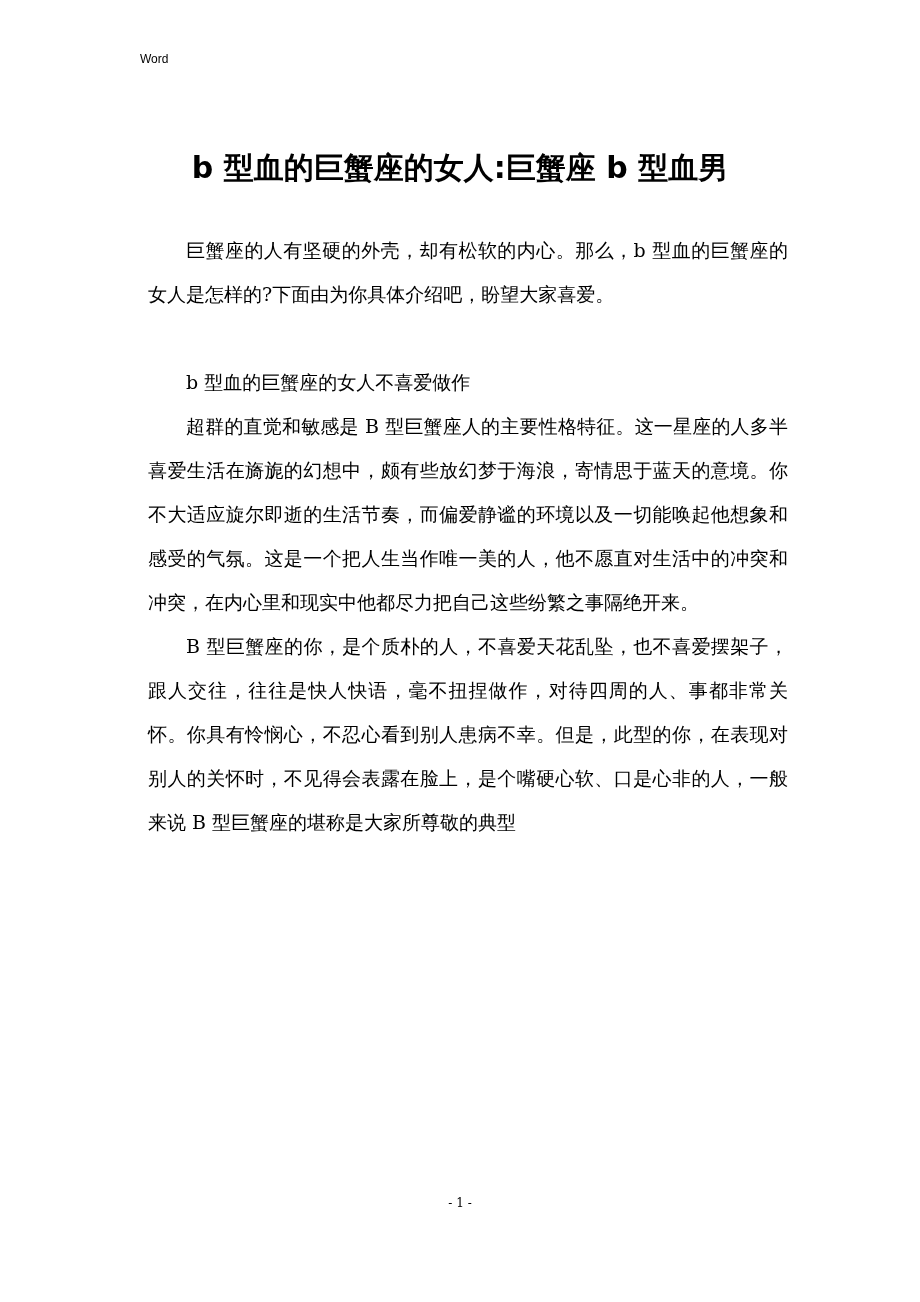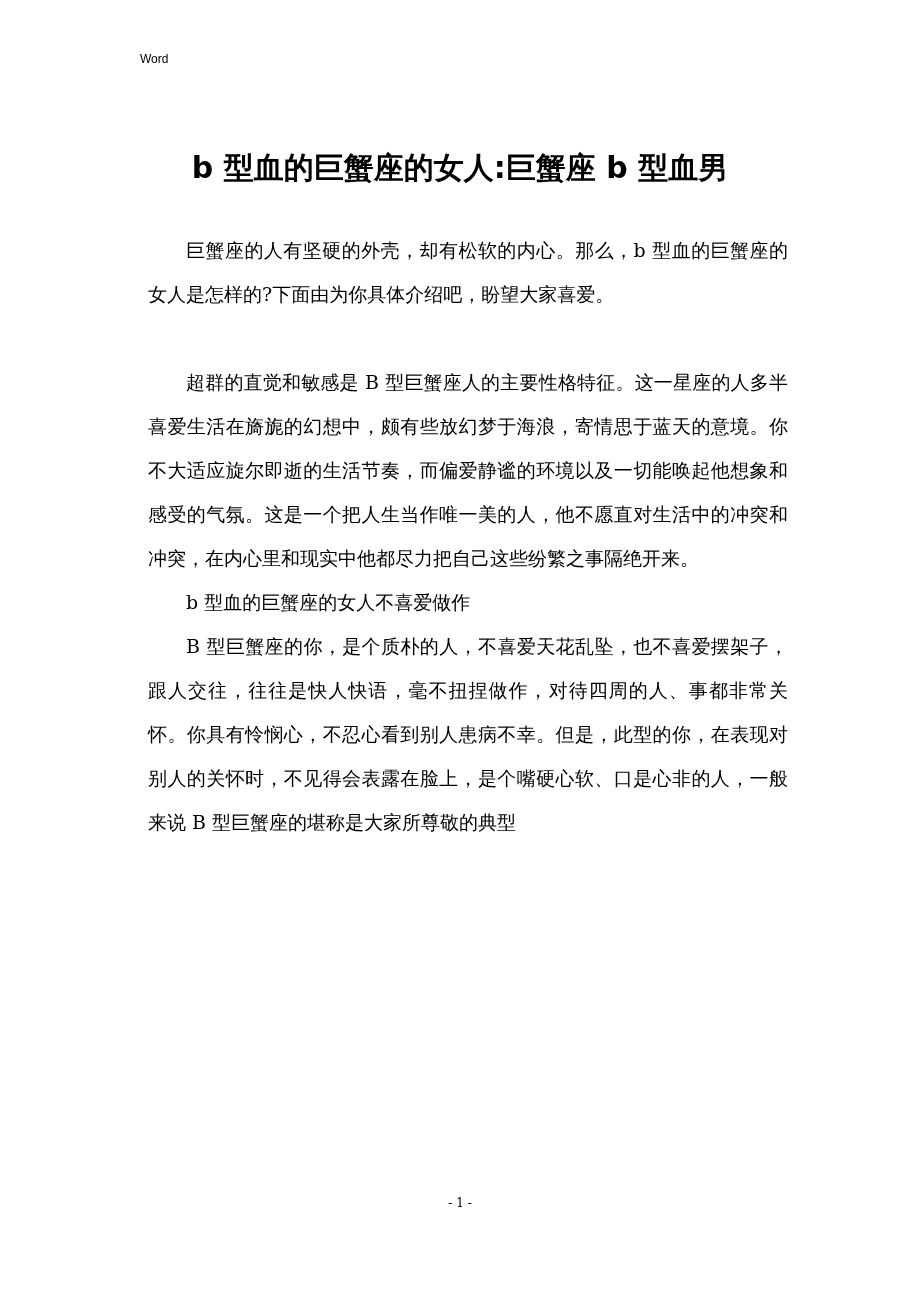--- a/index.html
+++ b/index.html
@@ -16,18 +16,18 @@
 </head>
 <body>
 
 <div class="header-label">Word</div>
 
 <div class="title">b 型血的巨蟹座的女人:巨蟹座 b 型血男</div>
 
 <div class="body">
   <p class="p">巨蟹座的人有坚硬的外壳，却有松软的内心。那么，b 型血的巨蟹座的女人是怎样的?下面由为你具体介绍吧，盼望大家喜爱。</p>
   <div class="gap"></div>
+  <p class="p heading">b 型血的巨蟹座的女人不喜爱做作</p>
   <p class="p">超群的直觉和敏感是 B 型巨蟹座人的主要性格特征。这一星座的人多半喜爱生活在旖旎的幻想中，颇有些放幻梦于海浪，寄情思于蓝天的意境。你不大适应旋尔即逝的生活节奏，而偏爱静谧的环境以及一切能唤起他想象和感受的气氛。这是一个把人生当作唯一美的人，他不愿直对生活中的冲突和冲突，在内心里和现实中他都尽力把自己这些纷繁之事隔绝开来。</p>
-  <p class="p heading">b 型血的巨蟹座的女人不喜爱做作</p>
   <p class="p">B 型巨蟹座的你，是个质朴的人，不喜爱天花乱坠，也不喜爱摆架子，跟人交往，往往是快人快语，毫不扭捏做作，对待四周的人、事都非常关怀。你具有怜悯心，不忍心看到别人患病不幸。但是，此型的你，在表现对别人的关怀时，不见得会表露在脸上，是个嘴硬心软、口是心非的人，一般来说 B 型巨蟹座的堪称是大家所尊敬的典型</p>
 </div>
 
 <div class="footer-page">- 1 -</div>
 
 </body></html>

